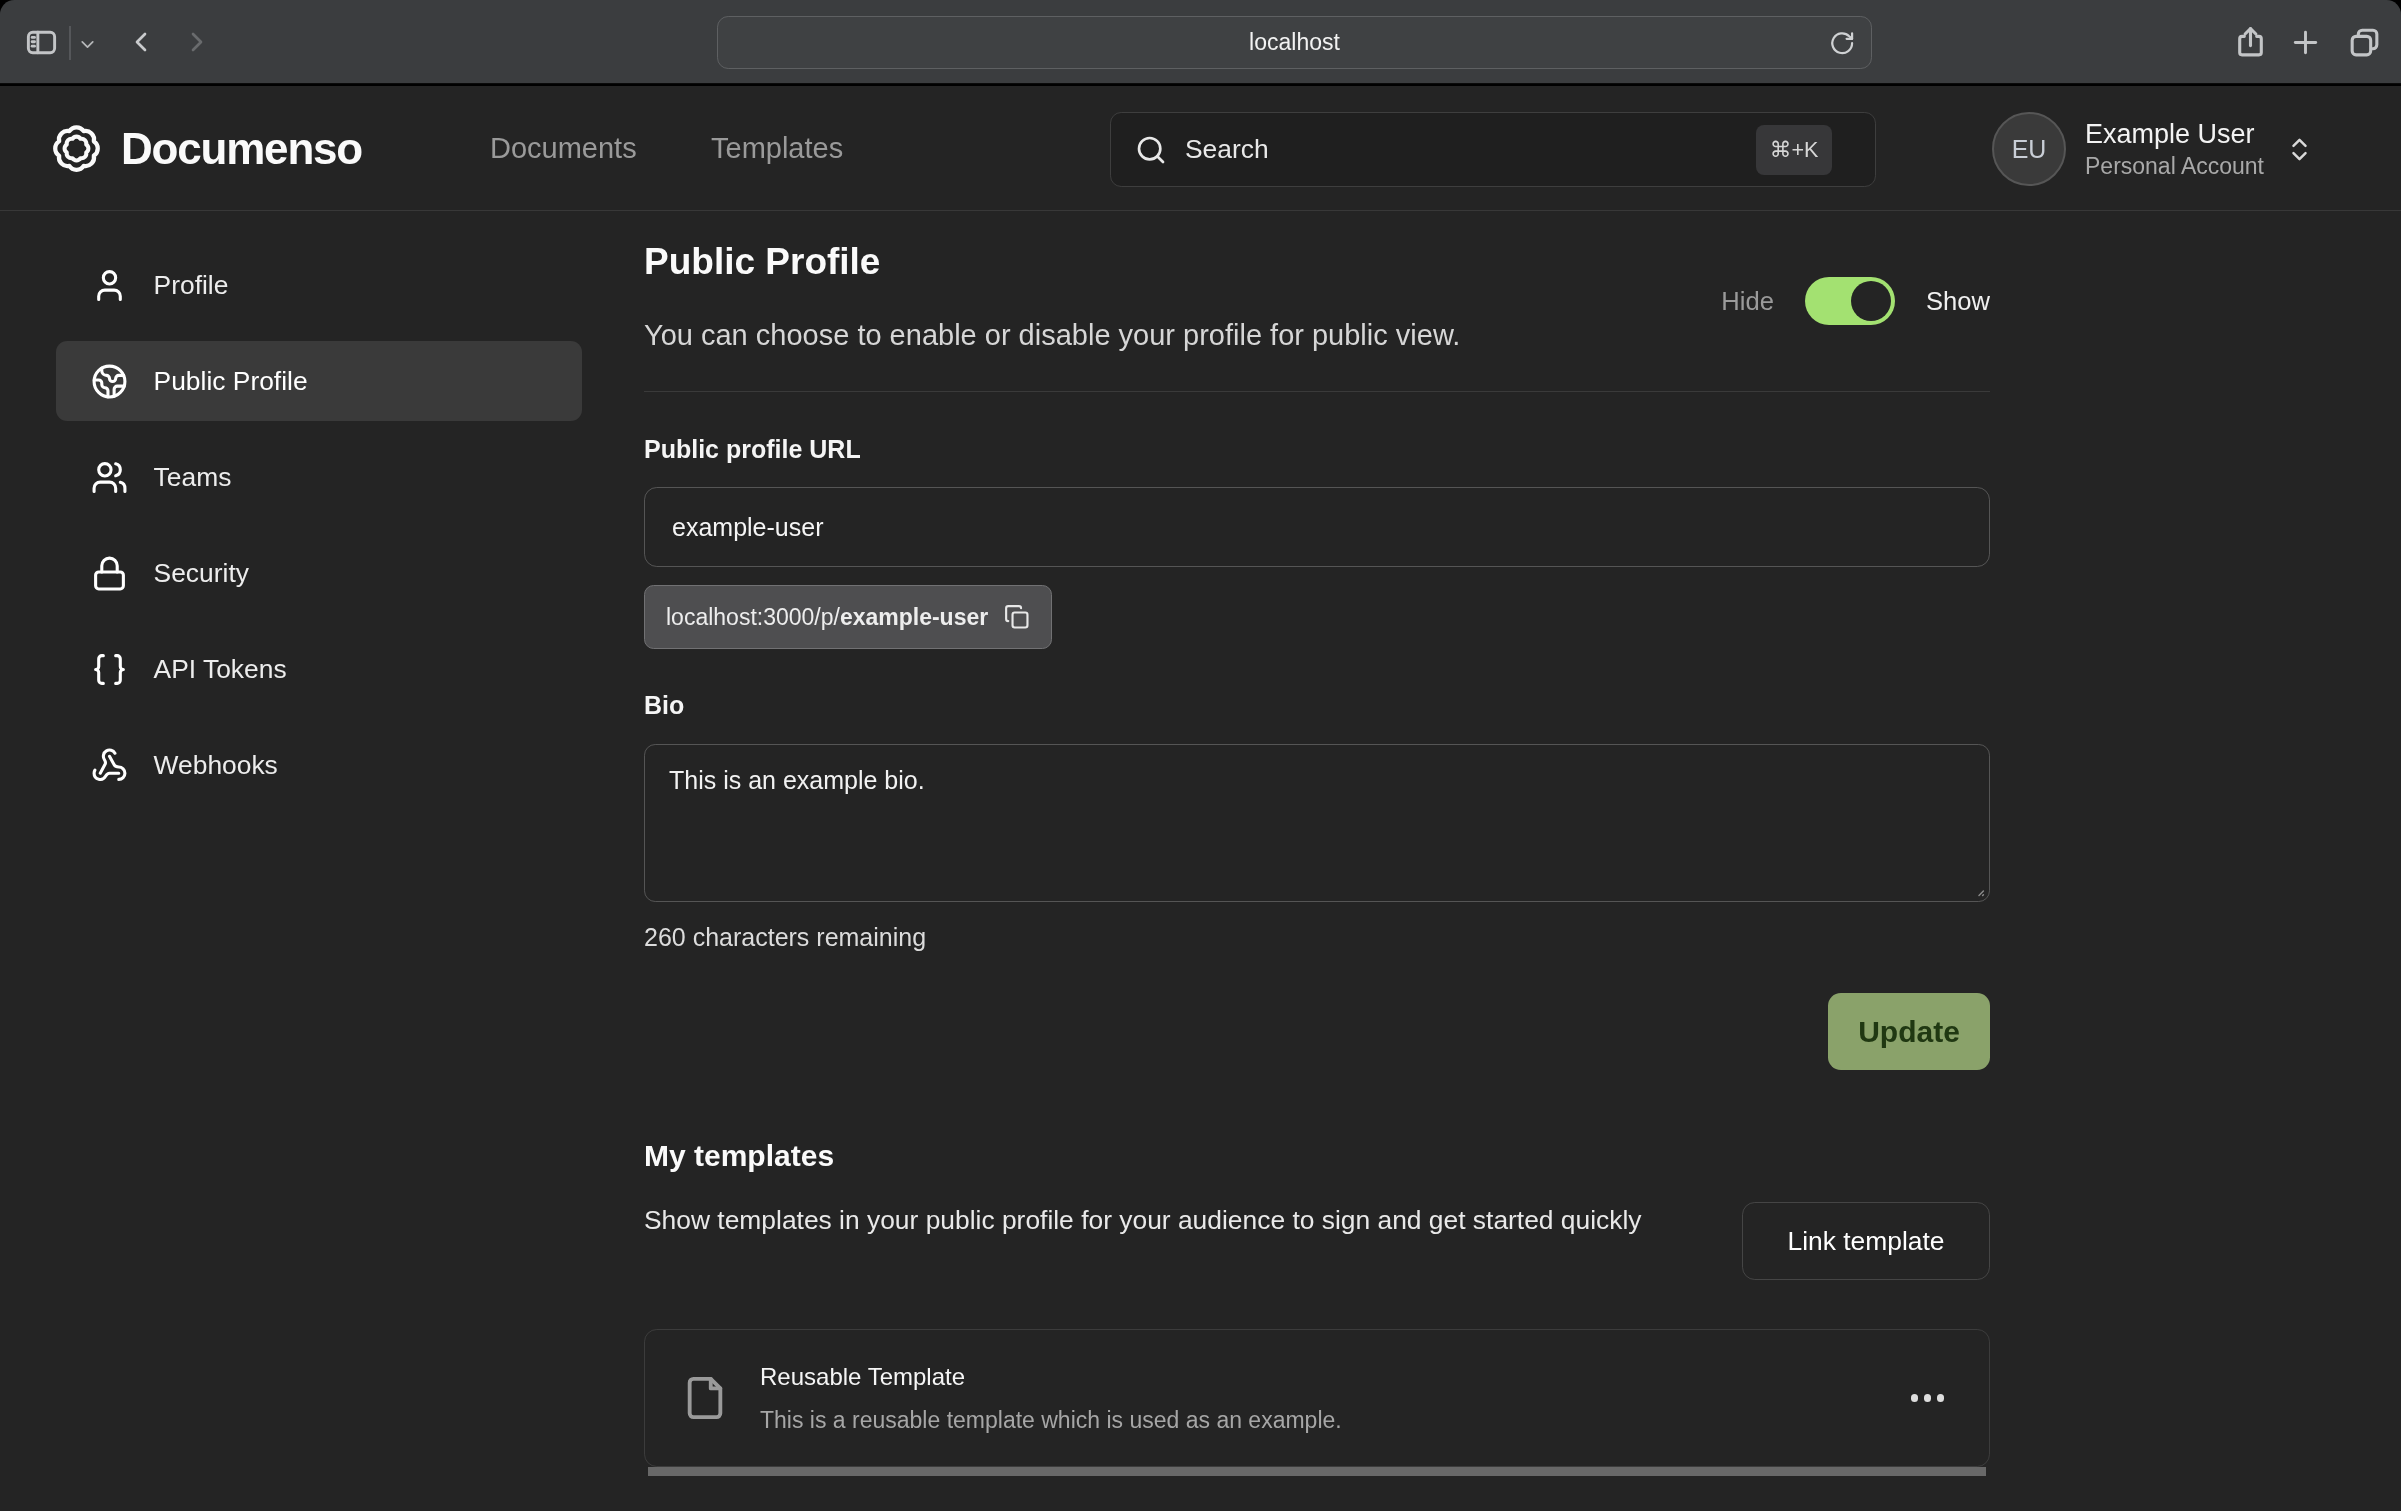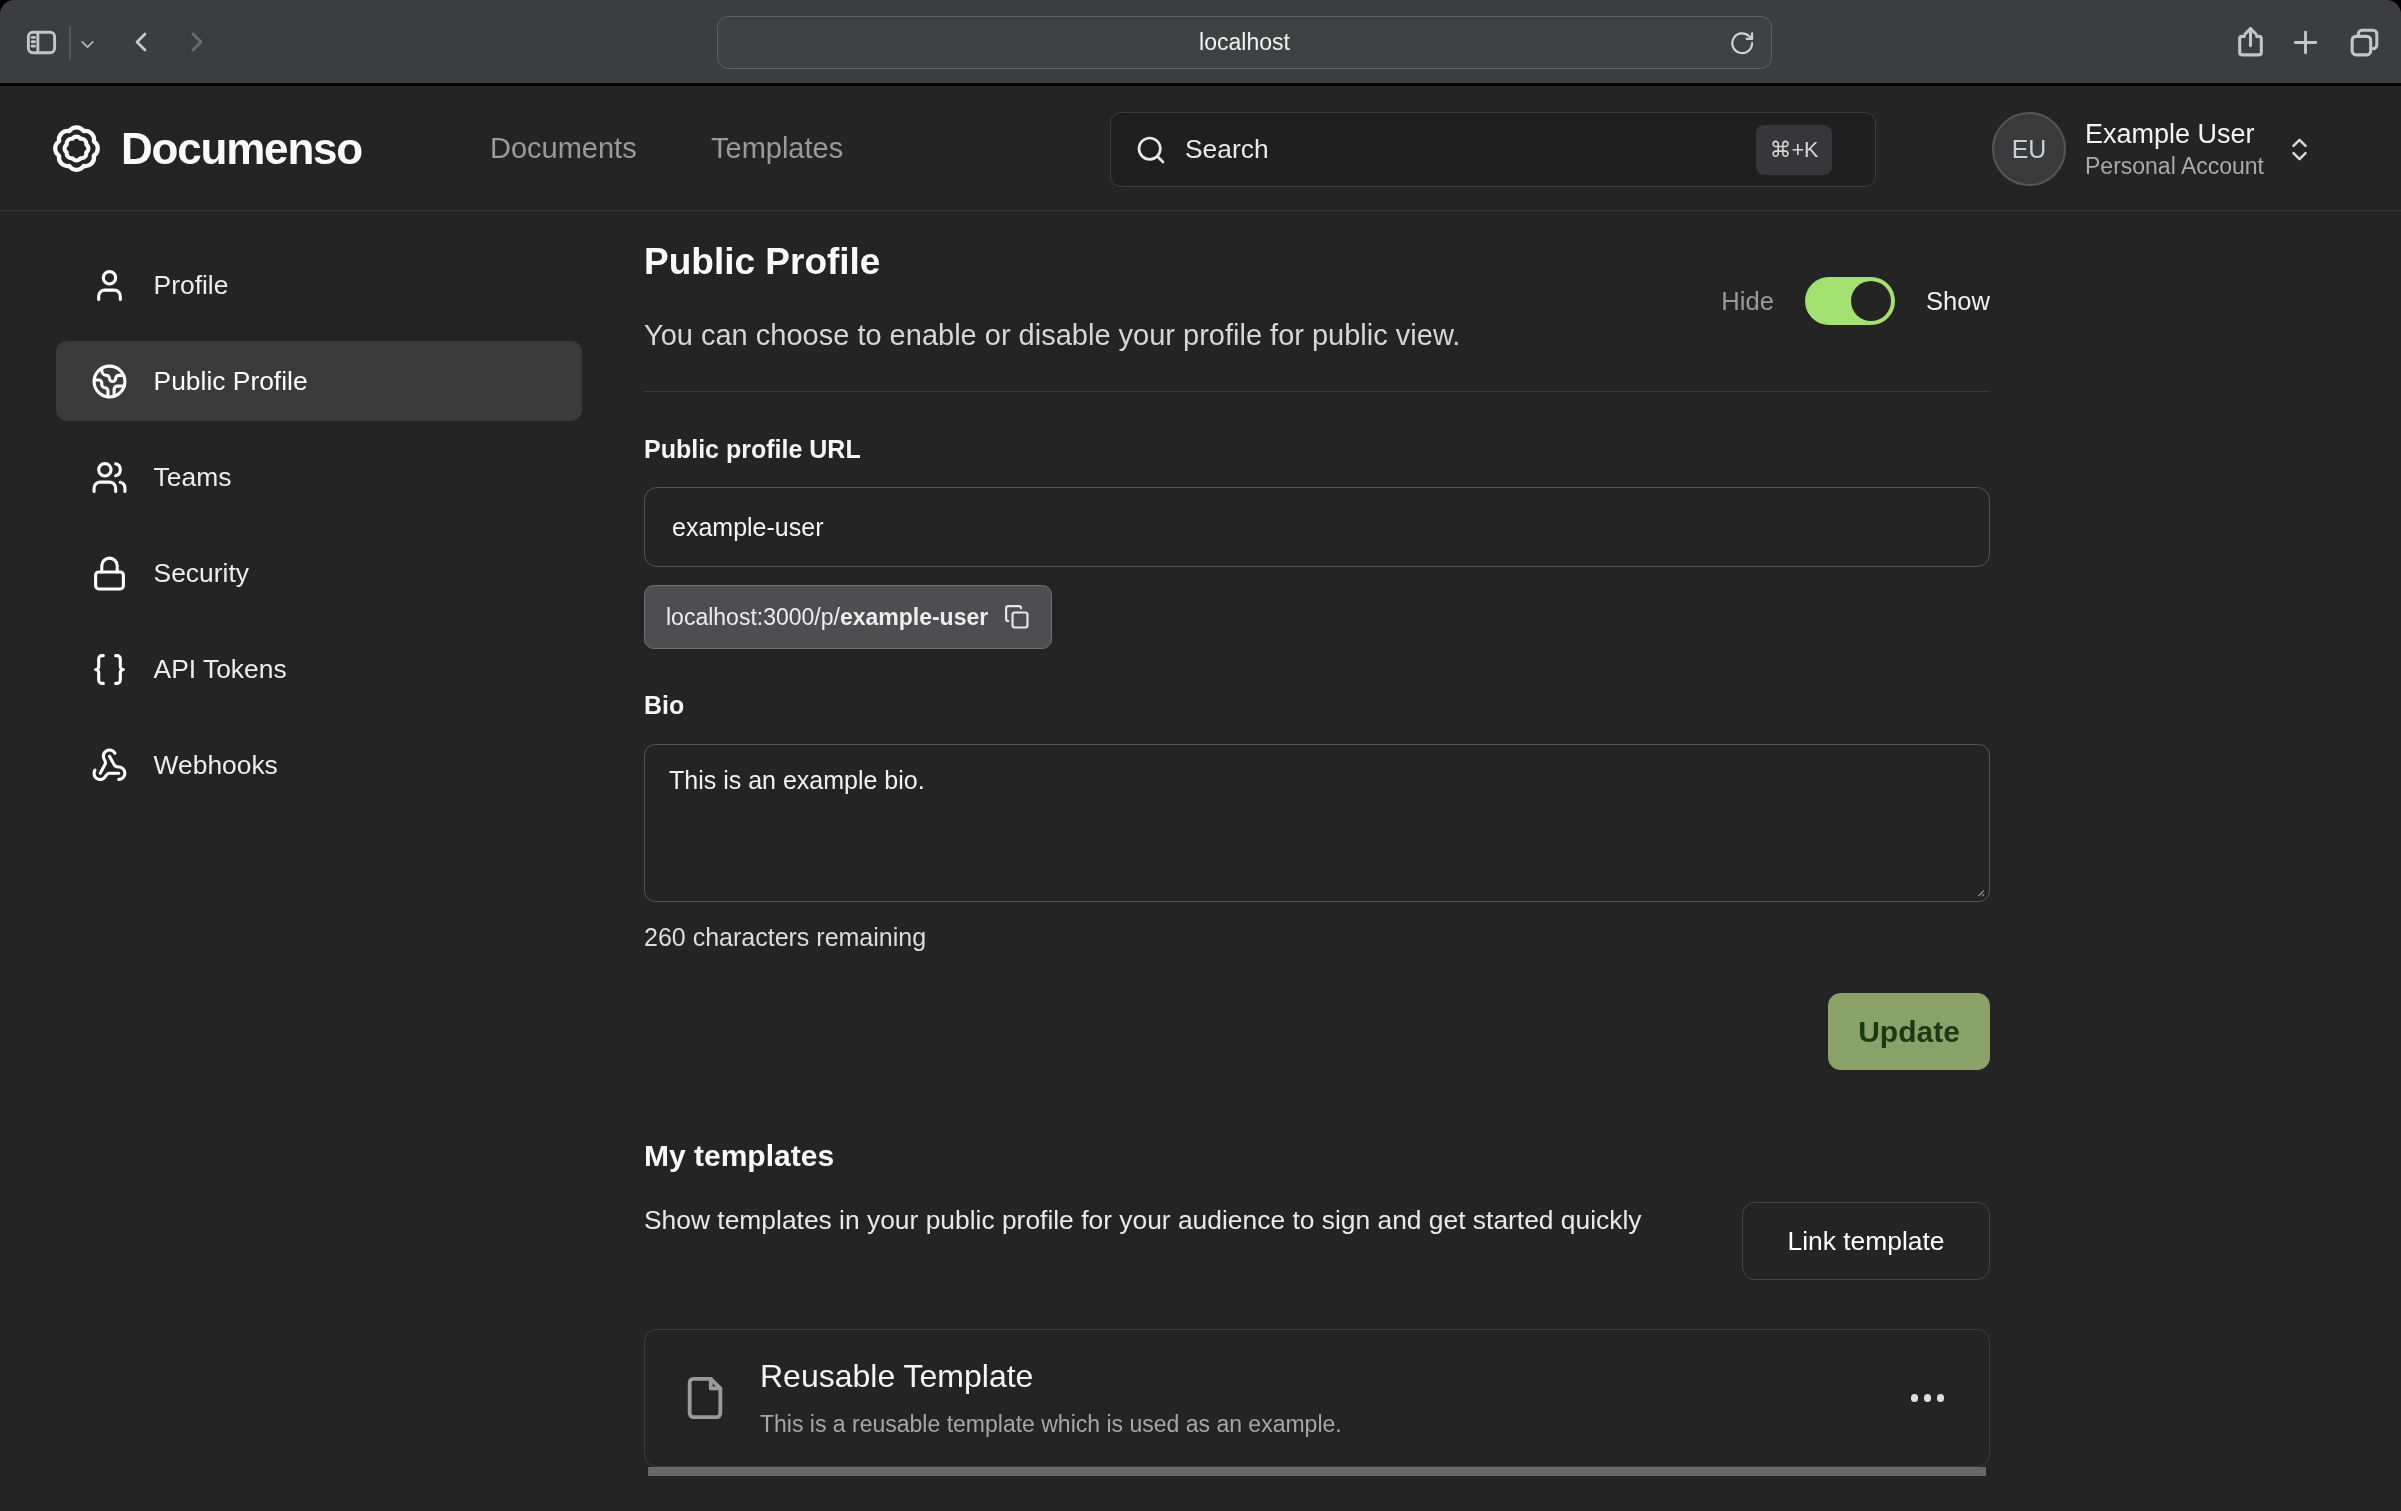--- a/index.html
+++ b/index.html
@@ -11,21 +11,21 @@
   .chrome { position:absolute; top:0; left:0; right:0; height:84px;
             background:#3b3d3f; border-radius:14.4px 14.4px 0 0;
             border-bottom:1.6px solid #0a0a0a; }
   .chrome .abs { position:absolute; }
   .c-icon { color:#c3c5c7; }
   .sidebar-toggle { left:24px; top:25px; width:35px; height:35px; }
   .c-sep { left:69px; top:25.6px; width:1.6px; height:34px; background:#55575a; }
   .c-chevron { left:77px; top:34px; width:21px; height:21px; color:#b5b7b9; }
   .c-back { left:125px; top:26.4px; width:32px; height:32px; color:#c9cbcd; }
   .c-fwd  { left:181px; top:26.4px; width:32px; height:32px; color:#696b6d; }
-  .urlbar { left:717px; top:16px; width:1055px; height:53px;
+  .urlbar { left:717px; top:16px; width:1155px; height:53px;
             border:1.2px solid #5e6062; border-radius:11.2px; background:#3f4143; }
   .url-text { position:absolute; left:0; right:0; top:0; bottom:0;
               display:flex; align-items:center; justify-content:center;
               font-size:23px; color:#f2f2f2; }
   .c-refresh { position:absolute; right:16px; top:12.8px; width:26.4px; height:26.4px; color:#cfd1d3; }
   .c-share { left:2232px; top:24px; width:37px; height:37px; }
   .c-plus  { left:2288px; top:25px; width:35px; height:35px; }
   .c-tabs  { left:2346px; top:24px; width:37px; height:37px; }
 
   
@@ -103,21 +103,21 @@
 
   .tmpl-title { top:928px; left:0; font-size:30px; font-weight:700; color:#fafafa; }
   .tmpl-desc  { top:990px; left:0; width:1064px; font-size:26.4px; line-height:1.45; color:#e9e9e9; }
   .link-btn { top:958px; right:0; width:248px; height:78px; border:1.2px solid #454545;
               border-radius:12.8px; background:transparent; color:#fff; font-size:26.4px;
               font-family:inherit; display:flex; align-items:center; justify-content:center; cursor:pointer;margin-top:33px; }
 
   .tmpl-card { top:1118px; left:0; width:100%; height:138px; border:1.2px solid #3c3c3c;
                border-radius:12.8px; display:flex; align-items:center; padding:0 37px; }
   .file-icon { width:46px; height:46px; color:#9a9a9a; margin-right:32px; flex:none; }
-  .tmpl-name { font-size:32px; color:#f5f5f5; margin-bottom:16px; }
+  .tmpl-name { font-size:24px; color:#f5f5f5; margin-bottom:16px; }
   .tmpl-sub  { font-size:23px; color:#a6a6a6; }
   .card-menu { margin-left:auto; display:flex; gap:5.6px; cursor:pointer; padding:8px; }
   .dot { width:7.2px; height:7.2px; border-radius:50%; background:#dedede; }
   .bottom-bar { top:1256px; left:4px; right:4px; height:8.8px; background:#686868; }
 </style>
 </head>
 <body>
 
 <div class="chrome">
   <svg class="abs sidebar-toggle c-icon ic" viewBox="0 0 24 24">

